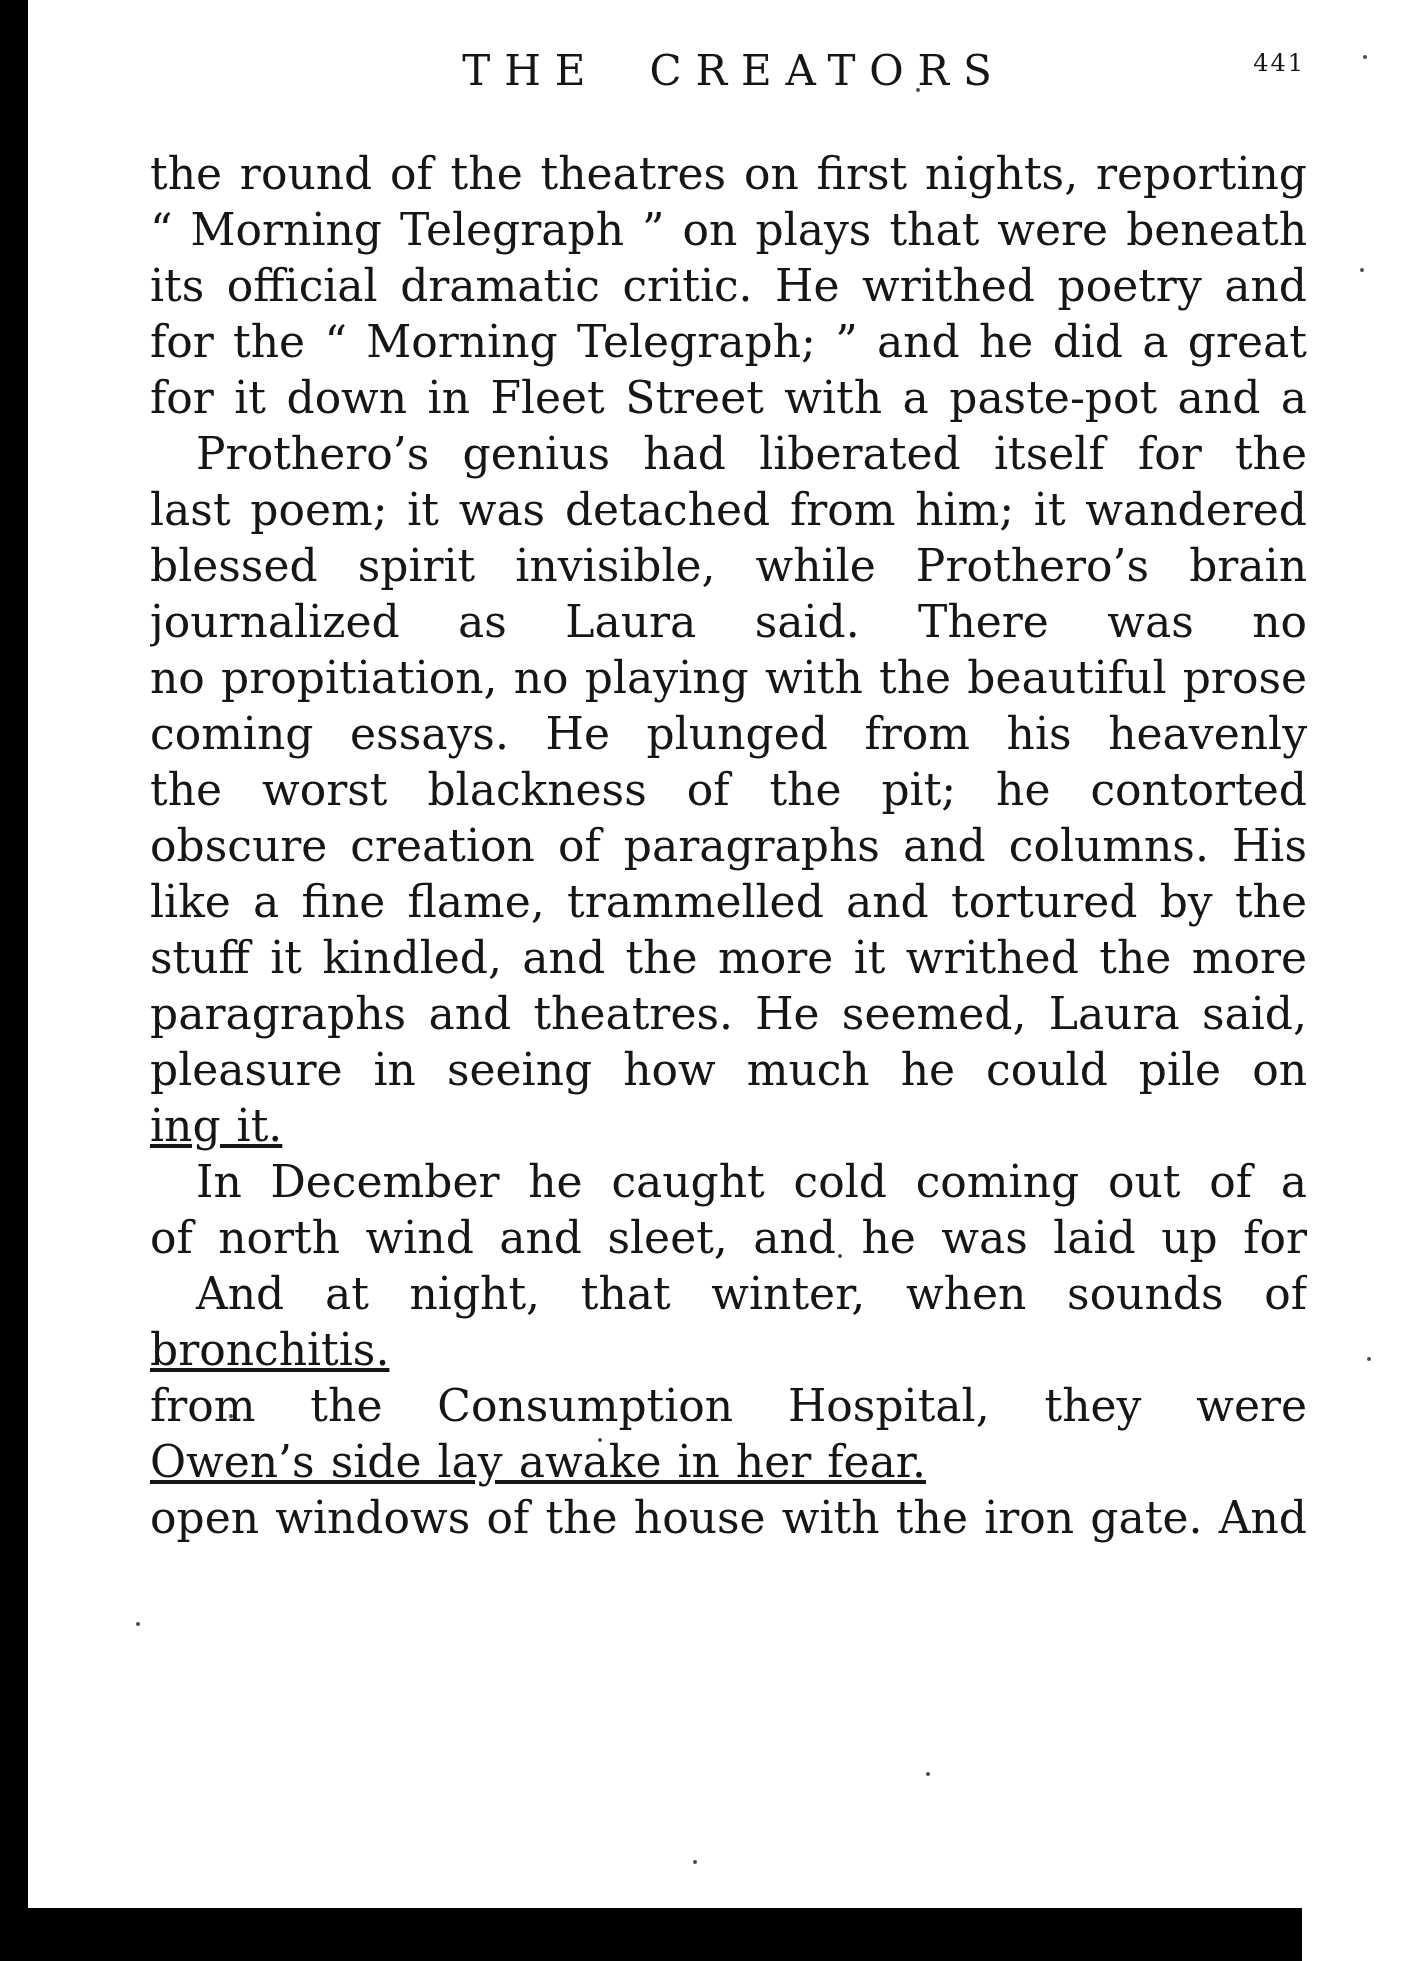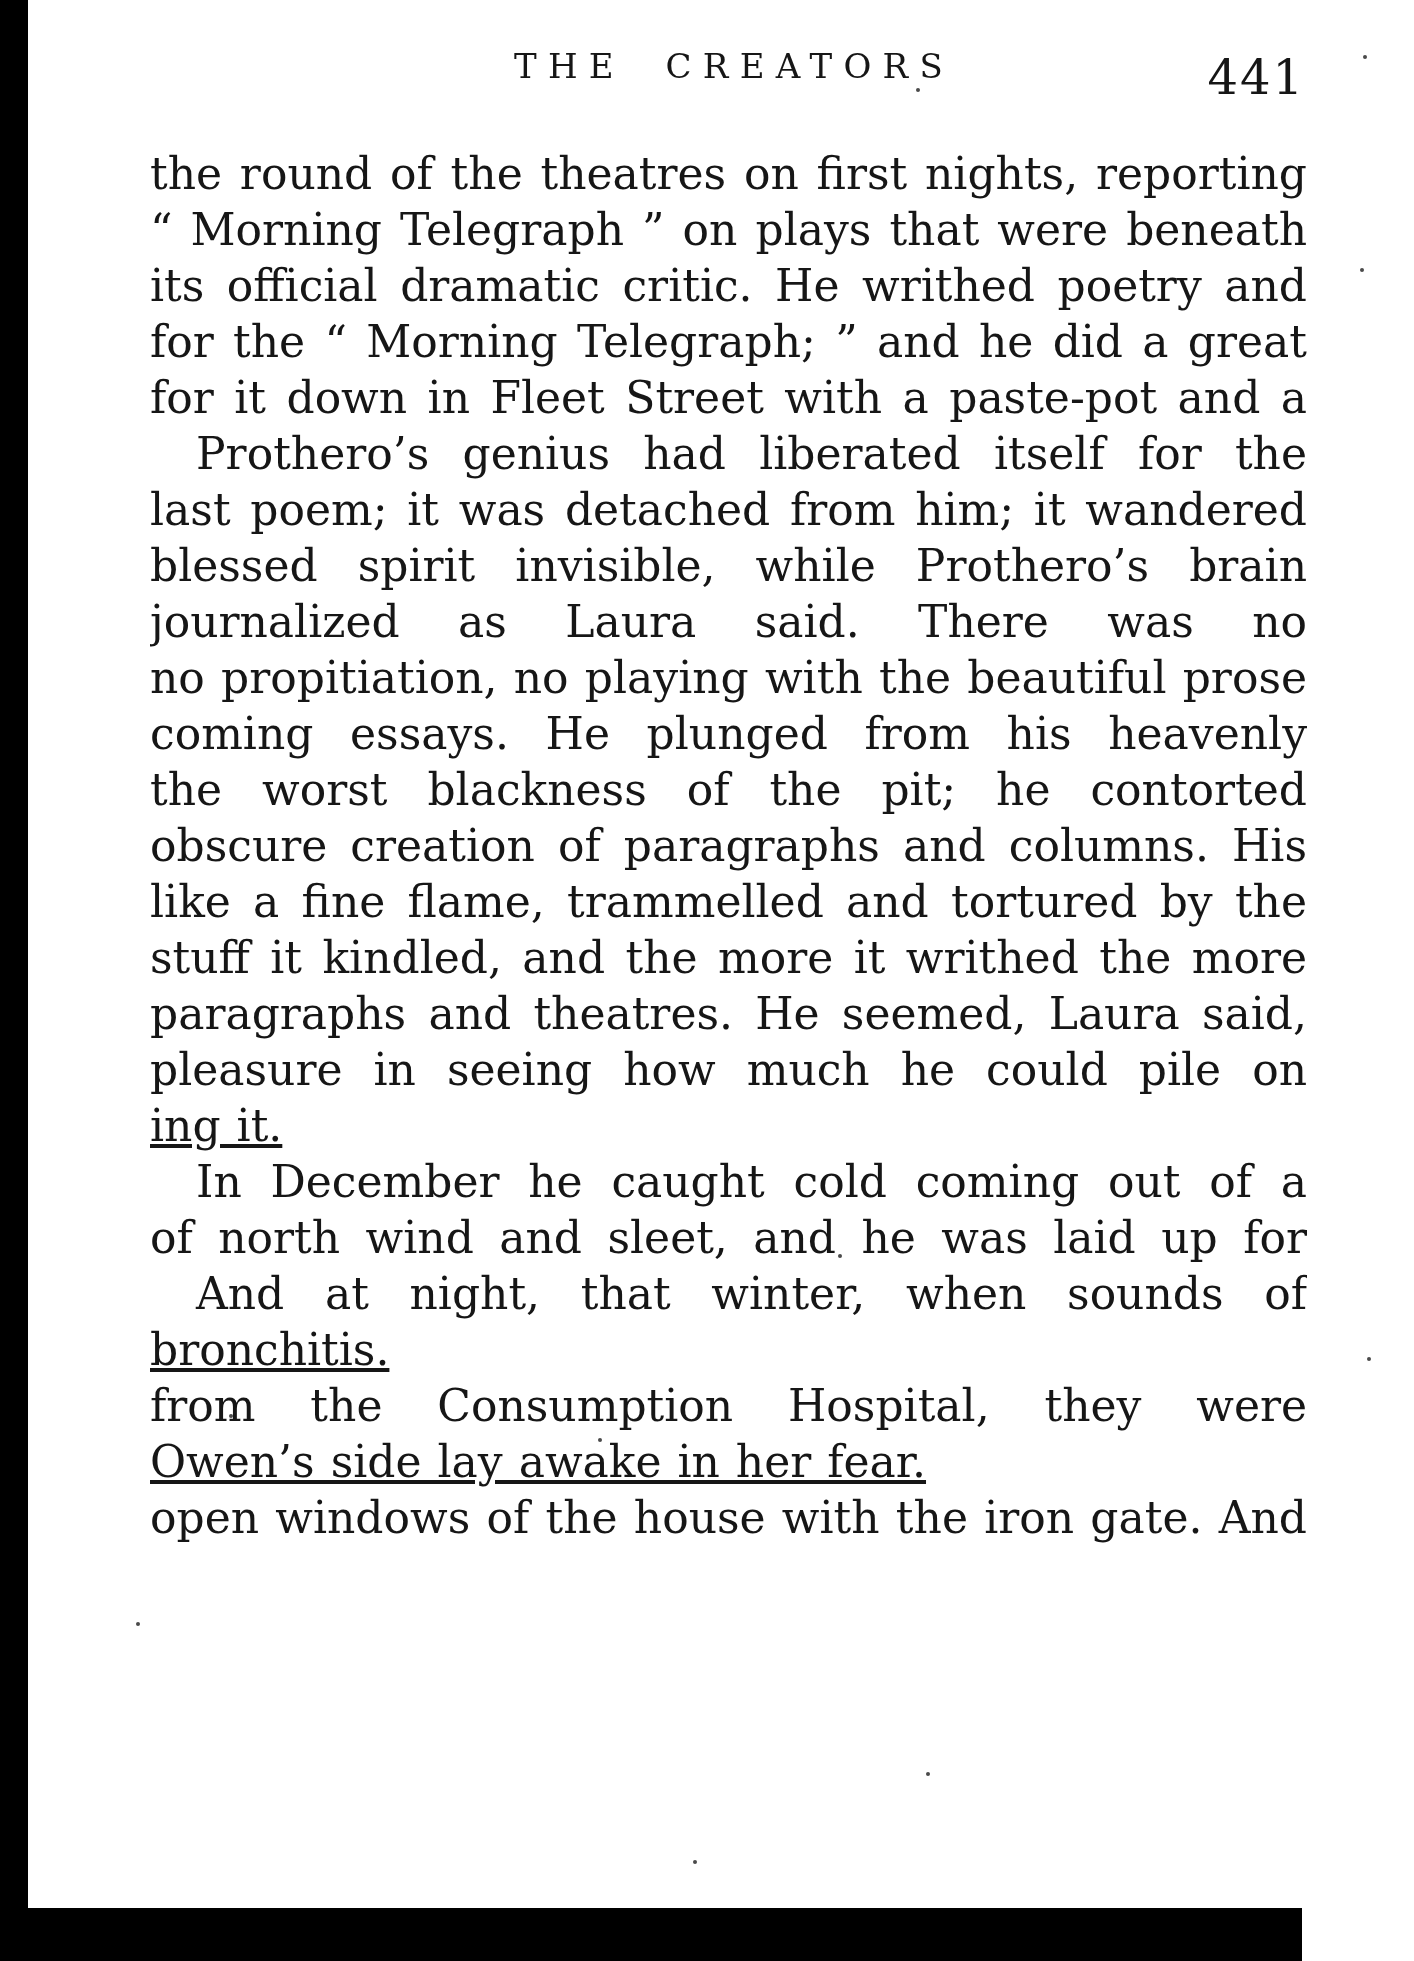--- a/index.html
+++ b/index.html
@@ -17,30 +17,30 @@
     left: 150px;
     top: 46px;
     width: 1157px;
     height: 52px;
   }
   .running-title {
     position: absolute;
     left: 11px;
     right: 0;
     text-align: center;
-    font-size: 34px;
+    font-size: 42px;
     letter-spacing: 0.33em;
     word-spacing: 0.55em;
     white-space: nowrap;
   }
   .page-number {
     position: absolute;
     right: 2px;
     top: 3px;
-    font-size: 48px;
+    font-size: 24px;
     letter-spacing: 2px;
   }
   .body-text {
     position: absolute;
     left: 150px;
     top: 146px;
     width: 1157px;
   }
   .line {
     font-size: 44px;

